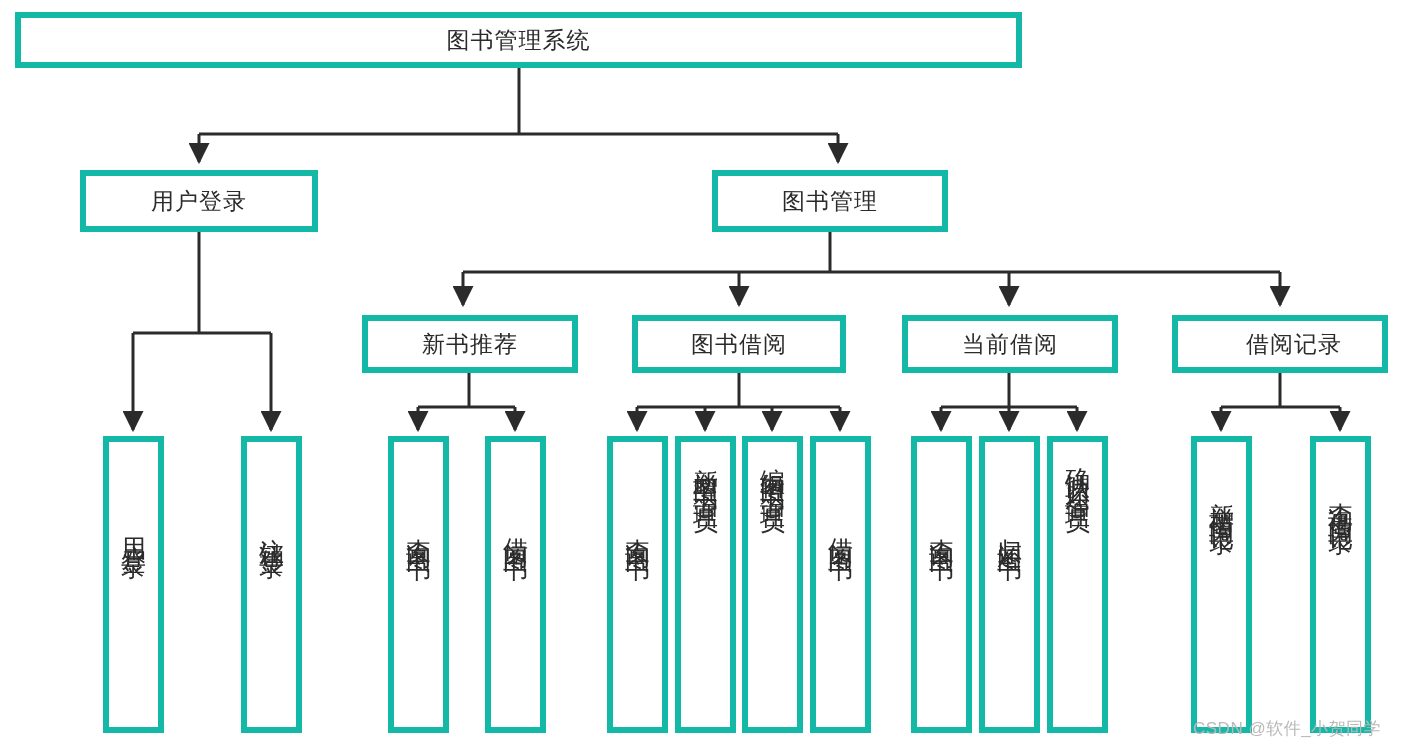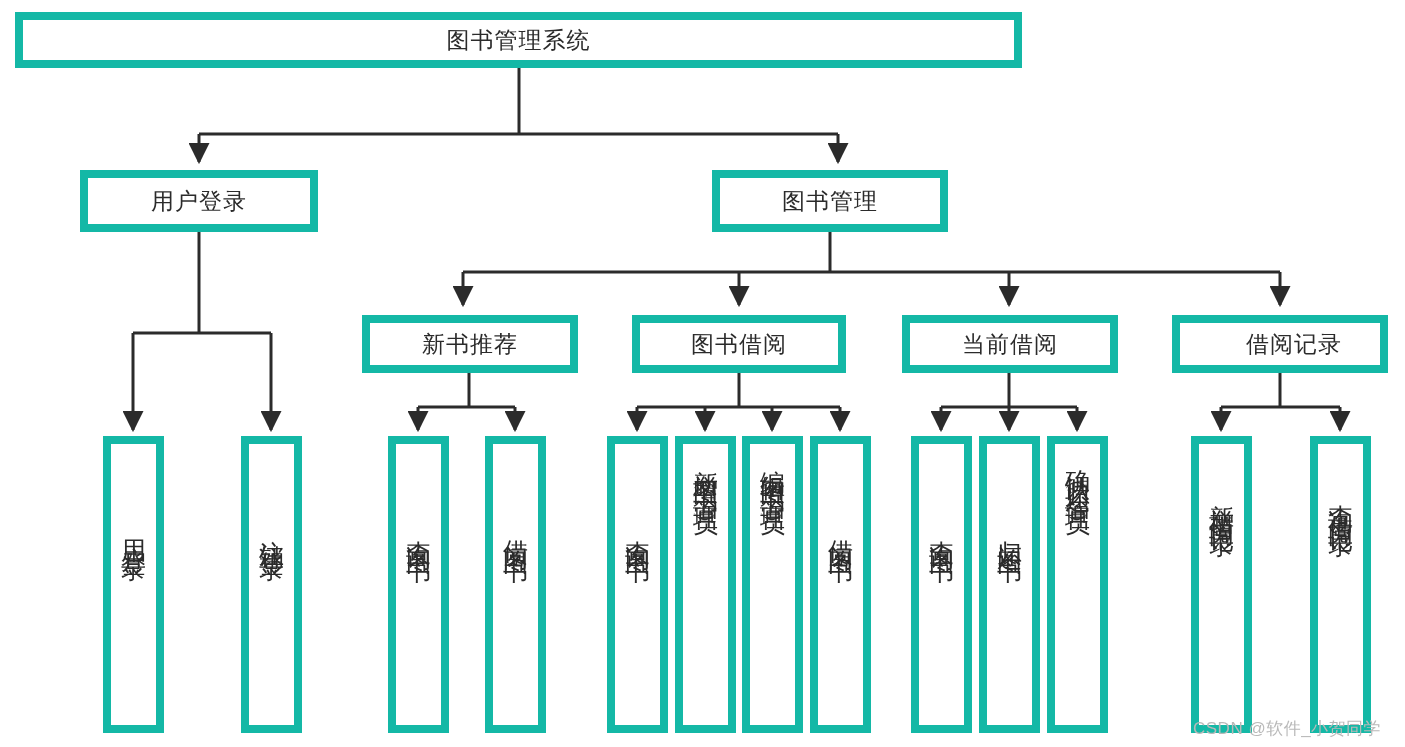--- a/index.html
+++ b/index.html
@@ -9,21 +9,21 @@
     font-family:"Liberation Sans","DejaVu Sans",sans-serif;
     overflow:hidden;
     position:relative;
   }
   #canvas{position:absolute;left:0;top:0;width:1405px;height:747px;}
   svg.lines{position:absolute;left:0;top:0;width:1405px;height:747px;pointer-events:none;}
 
   .node{
     position:absolute;
     box-sizing:border-box;
-    border:8px solid #14b8a6;
+    border:6px solid #14b8a6;
     background:#ffffff;
     display:flex;
     align-items:center;
     justify-content:center;
     color:#2b2b2b;
   }
   .node .lbl{
     display:block;
     line-height:1.0;
     white-space:nowrap;

